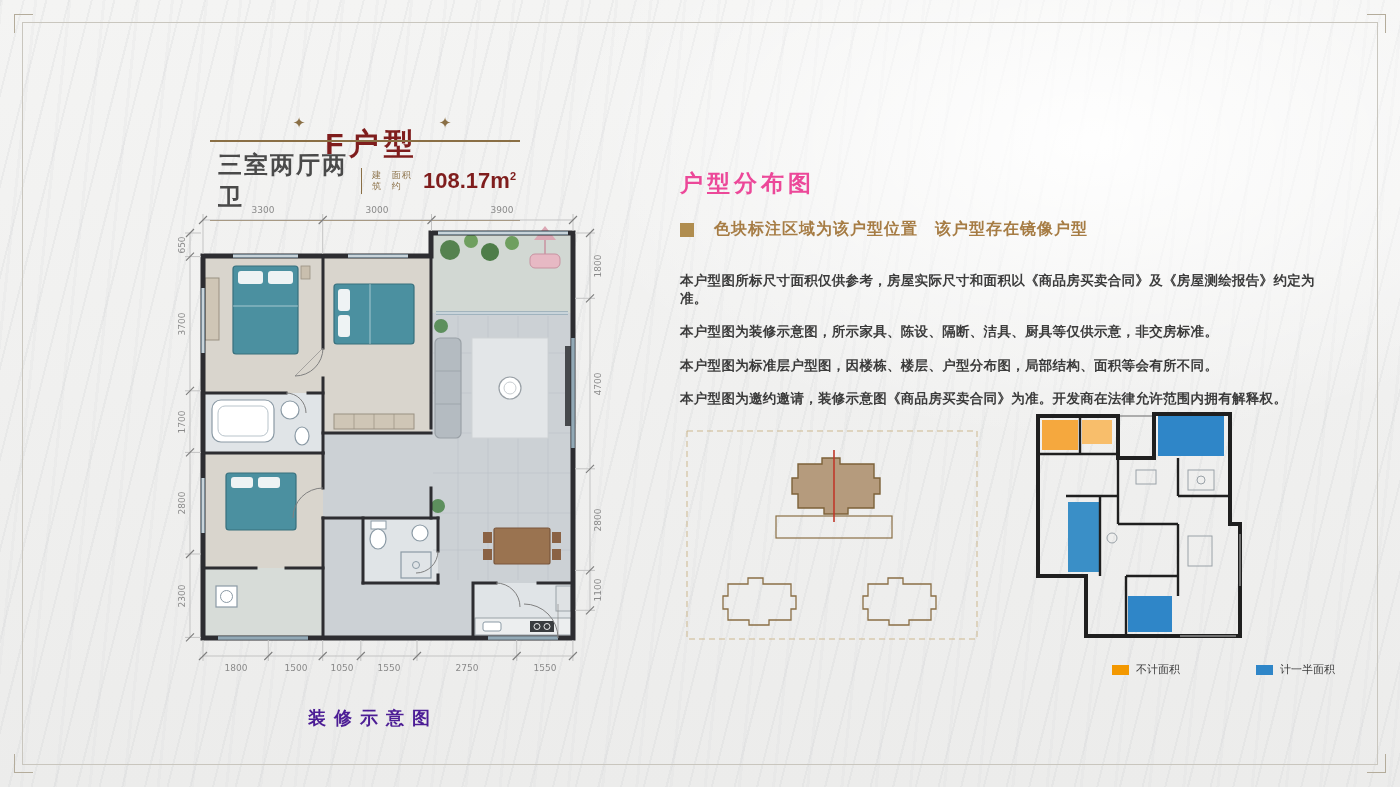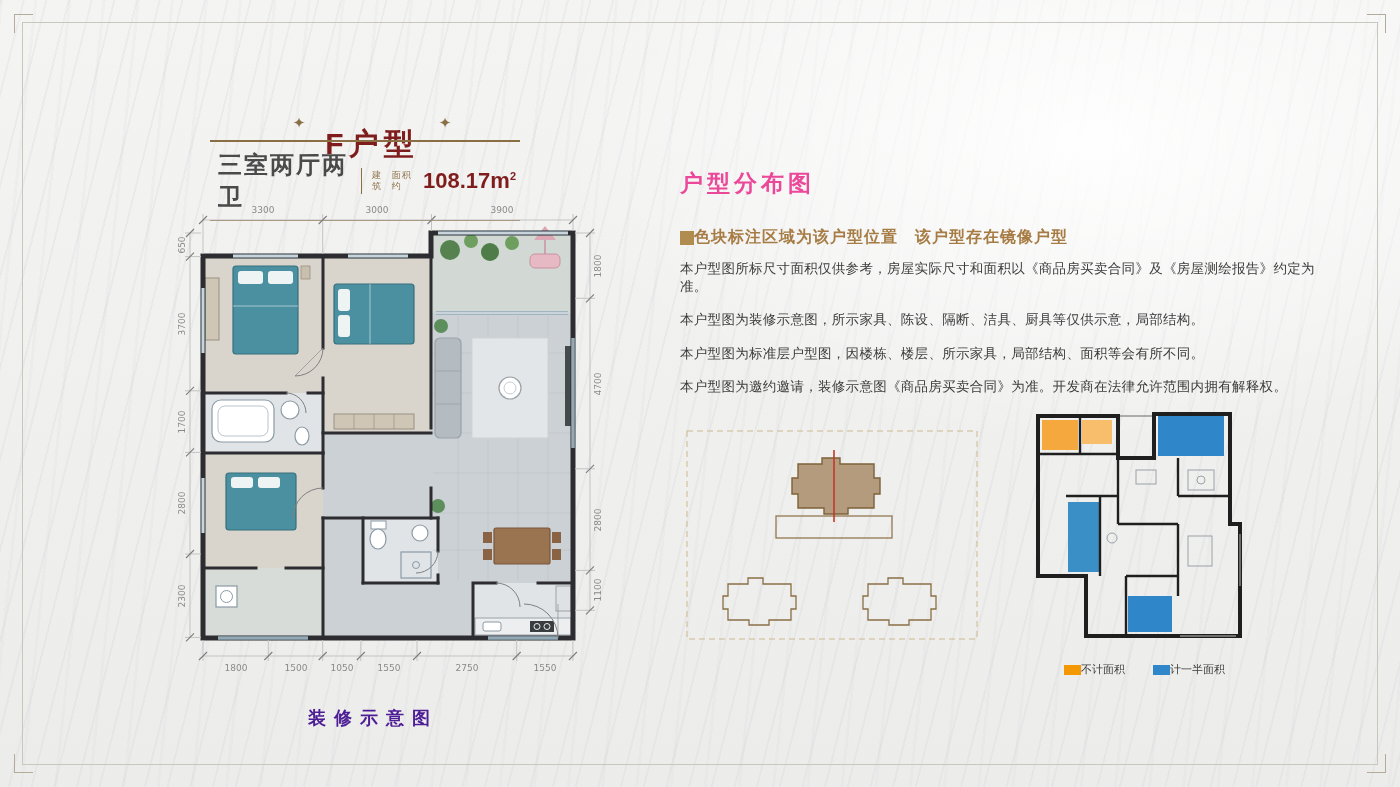--- a/index.html
+++ b/index.html
@@ -39,31 +39,31 @@
   
   .plan-wrap{position:absolute;left:138px;top:188px;width:470px;height:505px;}
   .plan-svg text{font-family:"DejaVu Sans","Liberation Sans",sans-serif;}
   .dimt{font-size:9px;fill:#8a8a8a;text-anchor:middle;}
   .plan-caption{position:absolute;left:138px;top:706px;width:470px;text-align:center;
     font-size:18px;font-weight:bold;color:#4c1d95;letter-spacing:8px;}
 
   
   .info{position:absolute;left:680px;top:168px;width:650px;}
   .info-heading{font-size:23px;font-weight:bold;color:#ec4899;letter-spacing:4px;margin:0;}
-  .info-subtitle{display:flex;align-items:center;gap:0;margin-top:28px;}
+  .info-subtitle{display:flex;align-items:center;gap:20px;margin-top:20px;}
   .color-block{width:14px;height:14px;background:#b08d4f;flex:0 0 auto;}
   .info-subtitle span.txt{font-size:16px;color:#a67c44;letter-spacing:1px;font-weight:bold;}
-  .info-paras{margin-top:12px;}
+  .info-paras{margin-top:32px;font-weight:bold;}
   .info-paras p{margin:0 0 15px 0;font-size:13.5px;color:#3c3c3c;line-height:1.35;letter-spacing:.3px;}
 
   
   .siteplan-wrap{position:absolute;left:682px;top:426px;width:300px;height:218px;}
   .miniplan-wrap{position:absolute;left:1028px;top:406px;width:216px;height:246px;}
   .legend{position:absolute;left:1064px;top:662px;display:flex;align-items:center;gap:28px;}
-  .legend-item{display:flex;align-items:center;}
+  .legend-item{display:flex;align-items:center;gap:7px;margin-left:48px;}
   .swatch{width:17px;height:10px;display:inline-block;}
   .swatch-orange{background:#F39800;}
   .swatch-blue{background:#2F86C8;}
   .legend-item span.lbl{font-size:11px;color:#3c3c3c;}
 </style>
 </head>
 <body>
 
 <div class="page">
   <div class="frame"></div>
@@ -297,22 +297,22 @@
   <div class="plan-caption">装修示意图</div>
 
   <div class="info">
     <h2 class="info-heading">户型分布图</h2>
     <div class="info-subtitle">
       <span class="color-block"></span>
       <span class="txt">色块标注区域为该户型位置　该户型存在镜像户型</span>
     </div>
     <div class="info-paras">
       <p>本户型图所标尺寸面积仅供参考，房屋实际尺寸和面积以《商品房买卖合同》及《房屋测绘报告》约定为准。</p>
-      <p>本户型图为装修示意图，所示家具、陈设、隔断、洁具、厨具等仅供示意，局部结构。</p>
-      <p>本户型图为标准层户型图，因楼栋、楼层、所示家具，局部结构、面积等会有所不同。</p>
+      <p>本户型图为装修示意图，所示家具、陈设、隔断、洁具、厨具等仅供示意，非交房标准。</p>
+      <p>本户型图为标准层户型图，因楼栋、楼层、户型分布图，局部结构、面积等会有所不同。</p>
       <p>本户型图为邀约邀请，装修示意图《商品房买卖合同》为准。开发商在法律允许范围内拥有解释权。</p>
     </div>
   </div>
 
   <div class="siteplan-wrap">
     <svg viewBox="0 0 300 218" width="300" height="218">
       <rect x="5" y="5" width="290" height="208" fill="none" stroke="#cdb88f" stroke-width="1" stroke-dasharray="6 4"></rect>
 
       <rect x="94" y="90" width="116" height="22" fill="none" stroke="#8a6f45" stroke-width="1.2"></rect>
 

